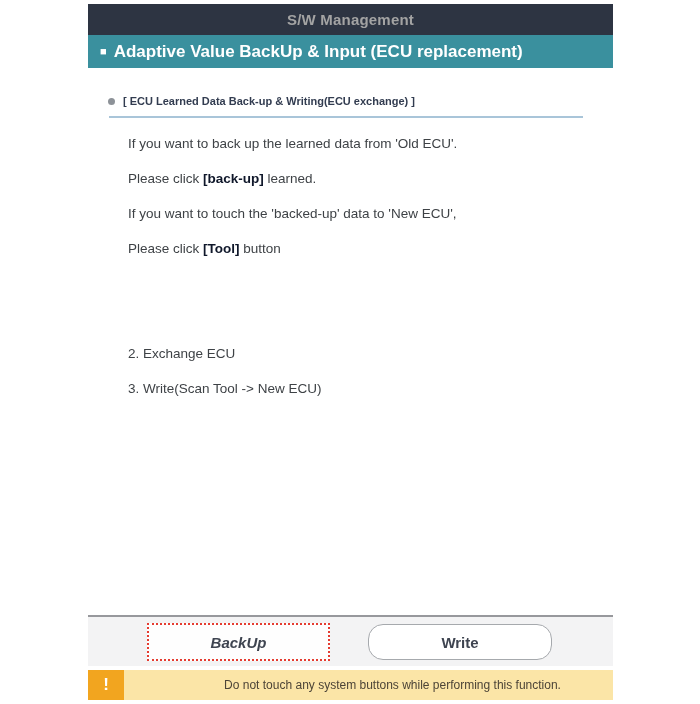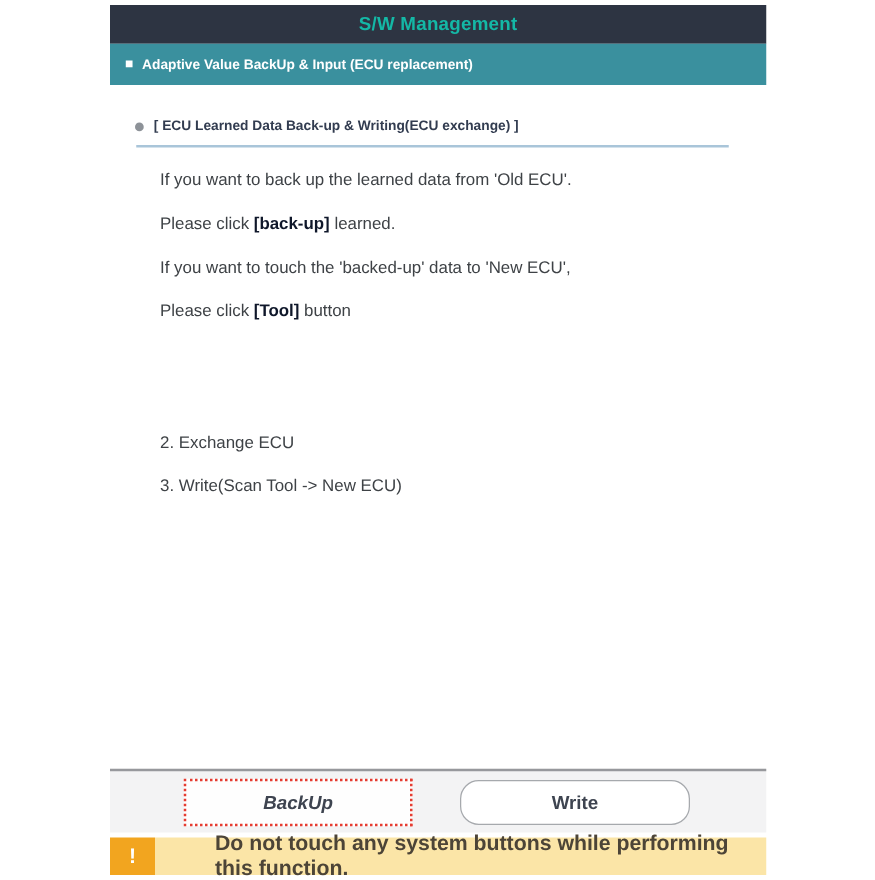--- a/index.html
+++ b/index.html
@@ -19,21 +19,21 @@
   .titlebar {
     position: absolute;
     left: 88px; top: 4px;
     width: 525px; height: 31px;
     background: #2d3442;
     display: flex;
     align-items: center;
     justify-content: center;
   }
   .titlebar .title {
-    color: #14b8a6;
+    color: #a3a3a3;
     font-size: 15px;
     font-weight: bold;
     letter-spacing: 0.2px;
   }
   .subheader {
     position: absolute;
     left: 88px; top: 35px;
     width: 525px; height: 33px;
     background: #3a909e;
     display: flex;
@@ -42,21 +42,21 @@
     padding-left: 12px;
   }
   .subheader .sq {
     color: #ffffff;
     font-size: 11px;
     margin-right: 7px;
     line-height: 1;
   }
   .subheader .sublabel {
     color: #ffffff;
-    font-size: 11px;
+    font-size: 17px;
     font-weight: bold;
   }
   
   .section-title-row {
     position: absolute;
     left: 108px; top: 95px;
     display: flex;
     align-items: center;
   }
   .dot-bullet {
@@ -138,22 +138,22 @@
     font-size: 17px;
     font-weight: bold;
     display: flex;
     align-items: center;
     justify-content: center;
   }
   .warning-msg {
     flex: 1;
     background: #fbe5a7;
     color: #4c4437;
-    font-size: 17px;
-    font-weight: bold;
+    font-size: 12px;
+    font-weight: normal;
     display: flex;
     align-items: center;
     justify-content: center;
     padding-left: 48px;
   }
 </style>
 </head>
 <body>
 
 <div class="screen">

